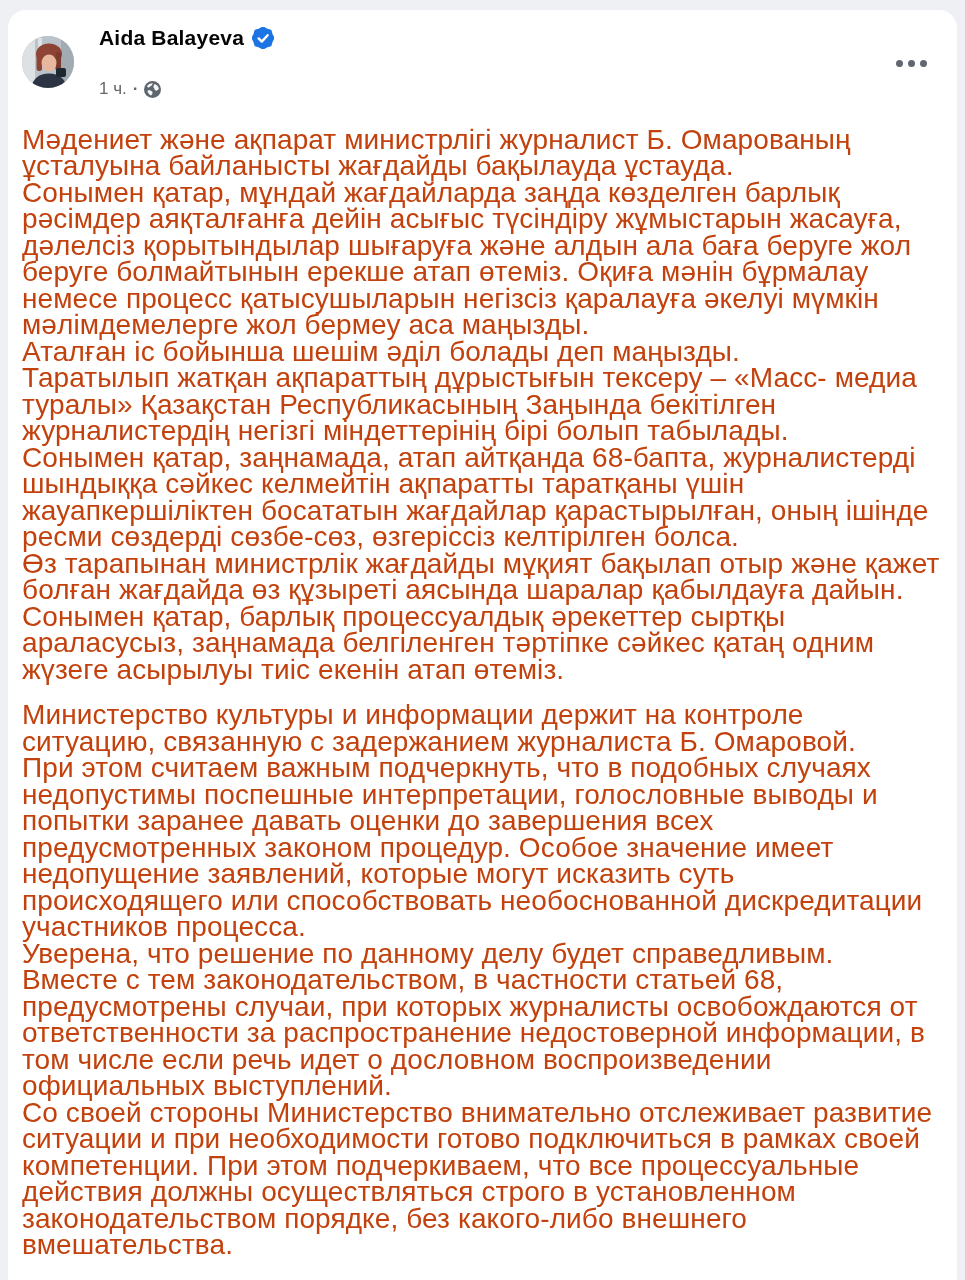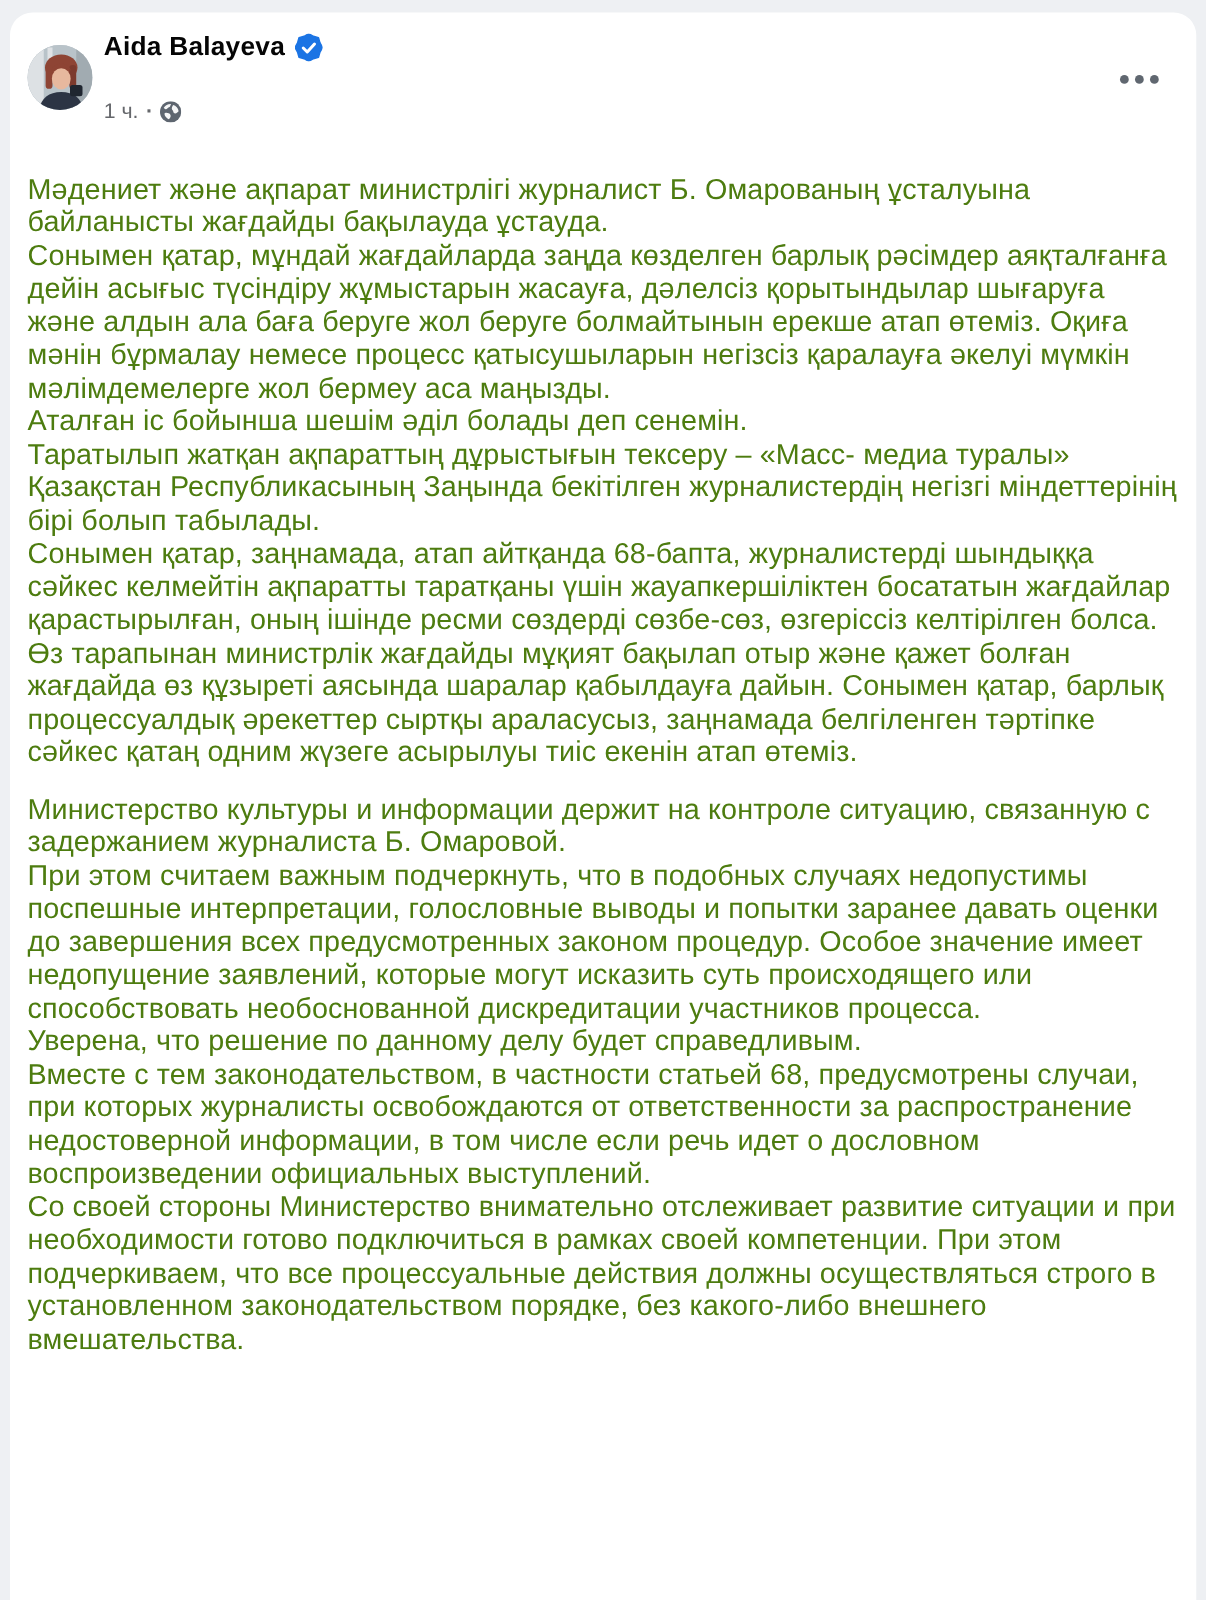--- a/index.html
+++ b/index.html
@@ -16,21 +16,21 @@
     width: 949px; height: 1270px;
     background: #ffffff;
     border-radius: 18px 18px 0 0;
     box-sizing: border-box;
     padding: 16px 14px 0 14px;
   }
   .post-header {
     position: relative;
     display: flex;
     align-items: center;
-    gap: 9px;
+    gap: 25px;
   }
   .avatar {
     width: 52px; height: 52px;
     border-radius: 50%;
     overflow: hidden;
     flex: 0 0 auto;
     cursor: pointer;
     background: #b9c3c9;
   }
   .avatar svg { display: block; }
@@ -55,24 +55,24 @@
     position: absolute;
     right: 10px; top: 28px;
     display: flex; gap: 5px;
     background: none; border: none; cursor: pointer; padding: 6px;
   }
   .more-options .dot {
     width: 7px; height: 7px; border-radius: 50%;
     background: #606770; display: block;
   }
   .post-body {
-    margin-top: 39px;
-    font-size: 23px;
+    margin-top: 28px;
+    font-size: 28px;
     line-height: 26.5px;
-    color: #4d7c0f;
+    color: #c2410c;
     letter-spacing: 0.1px;
   }
   .post-body p { margin: 0; }
   .section-ru { margin-top: 19px; }
 </style>
 </head>
 <body>
 
 <div class="card">
 
@@ -122,21 +122,21 @@
       <span class="dot"></span>
       <span class="dot"></span>
       <span class="dot"></span>
     </button>
   </div>
 
   <div class="post-body">
     <div class="section-kz">
         <p>Мәдениет және ақпарат министрлігі журналист Б. Омарованың ұсталуына байланысты жағдайды бақылауда ұстауда.</p>
         <p>Сонымен қатар, мұндай жағдайларда заңда көзделген барлық рәсімдер аяқталғанға дейін асығыс түсіндіру жұмыстарын жасауға, дәлелсіз қорытындылар шығаруға және алдын ала баға беруге жол беруге болмайтынын ерекше атап өтеміз. Оқиға мәнін бұрмалау немесе процесс қатысушыларын негізсіз қаралауға әкелуі мүмкін мәлімдемелерге жол бермеу аса маңызды.</p>
-        <p>Аталған іс бойынша шешім әділ болады деп сенемін.</p>
+        <p>Аталған іс бойынша шешім әділ болады деп маңызды.</p>
         <p>Таратылып жатқан ақпараттың дұрыстығын тексеру – «Масс- медиа туралы» Қазақстан Республикасының Заңында бекітілген журналистердің негізгі міндеттерінің бірі болып табылады.</p>
         <p>Сонымен қатар, заңнамада, атап айтқанда 68-бапта, журналистерді шындыққа сәйкес келмейтін ақпаратты таратқаны үшін жауапкершіліктен босататын жағдайлар қарастырылған, оның ішінде ресми сөздерді сөзбе-сөз, өзгеріссіз келтірілген болса.</p>
         <p>Өз тарапынан министрлік жағдайды мұқият бақылап отыр және қажет болған жағдайда өз құзыреті аясында шаралар қабылдауға дайын. Сонымен қатар, барлық процессуалдық әрекеттер сыртқы араласусыз, заңнамада белгіленген тәртіпке сәйкес қатаң одним жүзеге асырылуы тиіс екенін атап өтеміз.</p>
       </div>
     <div class="section-ru">
         <p>Министерство культуры и информации держит на контроле ситуацию, связанную с задержанием журналиста Б. Омаровой.</p>
         <p>При этом считаем важным подчеркнуть, что в подобных случаях недопустимы поспешные интерпретации, голословные выводы и попытки заранее давать оценки до завершения всех предусмотренных законом процедур. Особое значение имеет недопущение заявлений, которые могут исказить суть происходящего или способствовать необоснованной дискредитации участников процесса.</p>
         <p>Уверена, что решение по данному делу будет справедливым.</p>
         <p>Вместе с тем законодательством, в частности статьей 68, предусмотрены случаи, при которых журналисты освобождаются от ответственности за распространение недостоверной информации, в том числе если речь идет о дословном воспроизведении официальных выступлений.</p>
         <p>Со своей стороны Министерство внимательно отслеживает развитие ситуации и при необходимости готово подключиться в рамках своей компетенции. При этом подчеркиваем, что все процессуальные действия должны осуществляться строго в установленном законодательством порядке, без какого-либо внешнего вмешательства.</p>

